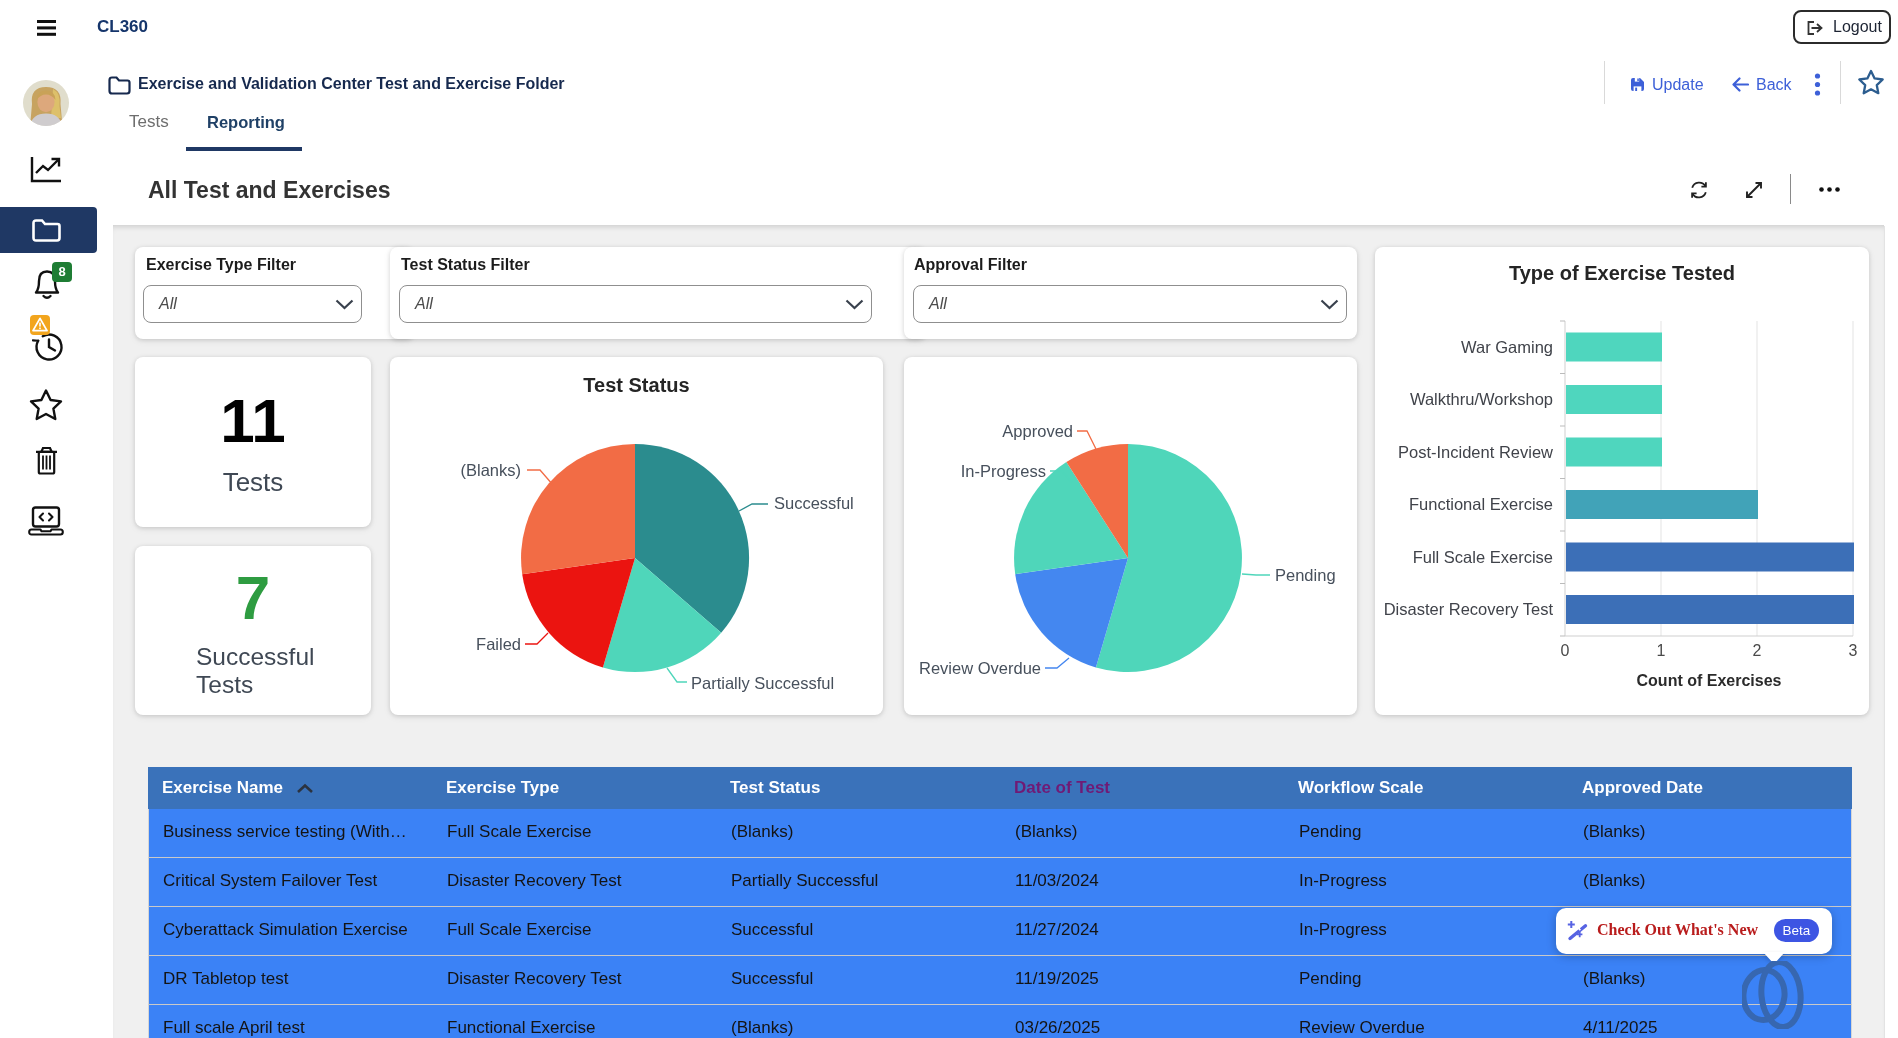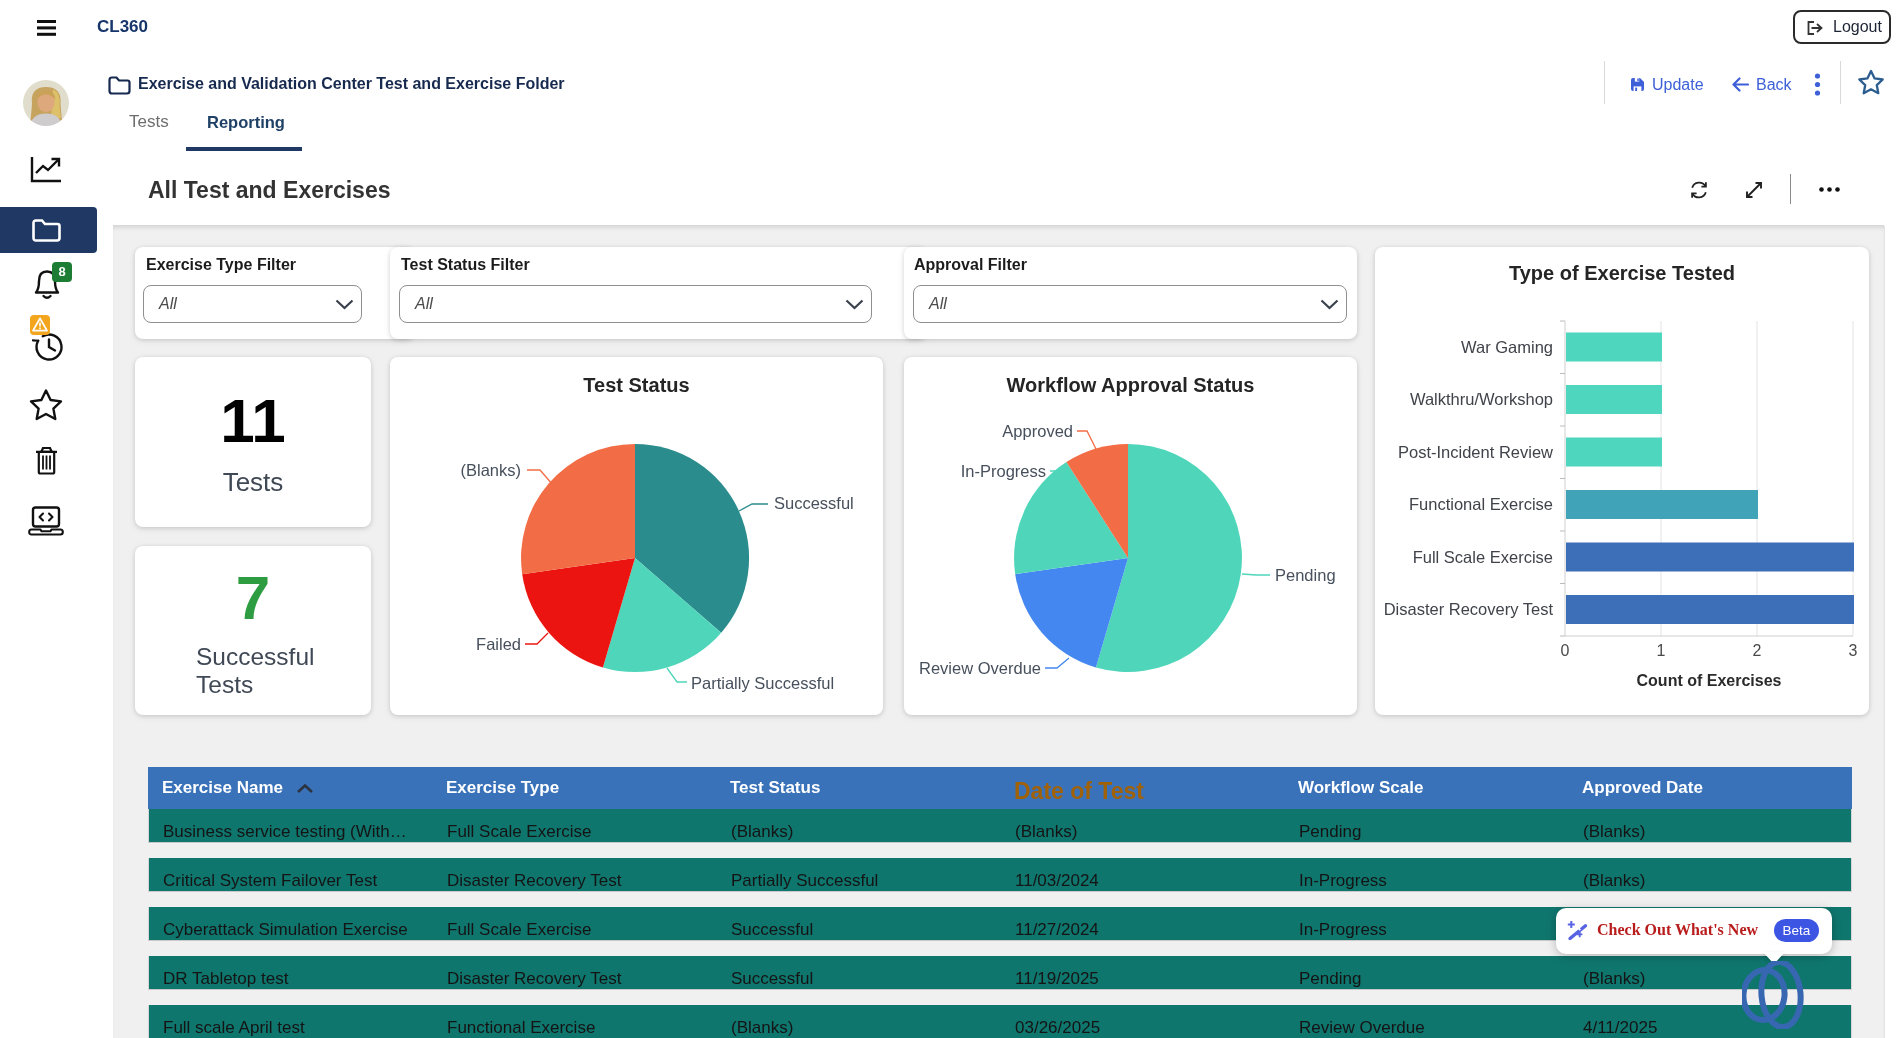--- a/index.html
+++ b/index.html
@@ -4,21 +4,21 @@
 <style>
 html,body{margin:0;padding:0;}
 body{width:1898px;height:1038px;position:relative;overflow:hidden;background:#fff;
  font-family:"Liberation Sans",sans-serif;}
 .abs{position:absolute;}
 .card{position:absolute;background:#fff;border-radius:8px;box-shadow:0 1px 4px rgba(0,0,0,0.14),0 2px 8px rgba(0,0,0,0.06);}
 .ddl{position:absolute;border:1px solid #8f8f8f;border-radius:8px;background:#fff;}
 .ddl .all{position:absolute;left:15px;top:50%;transform:translateY(-50%);font-style:italic;color:#4c4c4c;font-size:16px;}
 .cardlabel{position:absolute;font-weight:bold;font-size:16px;color:#1c1c1c;}
 .ctitle{position:absolute;width:100%;text-align:center;font-weight:bold;font-size:20px;color:#252525;}
-.row{position:absolute;left:0;width:1704px;height:34px;background:#0f766e;border-bottom:1px solid #c9c9c9;border-left:1px solid #d5d5d5;border-right:1px solid #d5d5d5;box-sizing:border-box;}
+.row{position:absolute;left:0;width:1704px;height:49px;background:#3b82f6;border-bottom:1px solid #c9c9c9;border-left:1px solid #d5d5d5;border-right:1px solid #d5d5d5;box-sizing:border-box;}
 .row>div{position:absolute;top:13px;font-size:17px;color:#141414;}
 </style>
 </head>
 <body>
 
 <div class="abs" style="left:113px;top:225px;width:1771px;height:813px;background:#f0f0f0;box-shadow:inset 0 5px 6px -4px rgba(0,0,0,0.18);"></div>
 <div class="abs" style="left:1884px;top:226px;width:14px;height:812px;background:#fff;border-left:1px solid #e3e3e3;"></div>
 
 <div class="abs" id="hamburger" style="left:37px;top:20px;">
  <svg width="19" height="16" viewBox="0 0 19 16">
@@ -221,21 +221,20 @@
   <polyline points="158,276 147,287 135,287" fill="none" stroke="#EB1410" stroke-width="1.3"></polyline>
   <polyline points="277,311 287,325 297,325" fill="none" stroke="#4FD6BA" stroke-width="1.3"></polyline>
   <text x="131" y="119" font-size="16.5" fill="#47505C" text-anchor="end">(Blanks)</text>
   <text x="384" y="152" font-size="16.5" fill="#47505C">Successful</text>
   <text x="131" y="293" font-size="16.5" fill="#47505C" text-anchor="end">Failed</text>
   <text x="301" y="332" font-size="16.5" fill="#47505C">Partially Successful</text>
  </svg>
 </div>
 
 <div class="card" style="left:904px;top:357px;width:453px;height:358px;">
- <div class="ctitle" style="top:17px;">Workflow Approval Status</div>
  <svg class="abs" style="left:0;top:0;" width="453" height="358" viewBox="0 0 453 358">
   <g>
    <path d="M224,201 L224,87 A114,114 0 1 1 191.9,310.4 Z" fill="#4FD6BA"></path>
    <path d="M224,201 L191.9,310.4 A114,114 0 0 1 111.2,217.2 Z" fill="#4487F0"></path>
    <path d="M224,201 L111.2,217.2 A114,114 0 0 1 162.4,105.1 Z" fill="#4FD6BA"></path>
    <path d="M224,201 L162.4,105.1 A114,114 0 0 1 224,87 Z" fill="#F26C45"></path>
   </g>
   <polyline points="173,74 183,74 192,92" fill="none" stroke="#F26C45" stroke-width="1.3"></polyline>
   <polyline points="146,114 158,114 169,127" fill="none" stroke="#4FD6BA" stroke-width="1.3"></polyline>
   <polyline points="141,311 153,311 165,301" fill="none" stroke="#4487F0" stroke-width="1.3"></polyline>
@@ -285,21 +284,21 @@
 </div>
 
 <div class="abs" style="left:148px;top:767px;width:1704px;height:271px;">
  <div class="abs" style="left:0;top:0;width:1704px;height:42px;background:#3A72BA;"></div>
  <div class="abs" style="left:14px;top:11px;font-size:17px;font-weight:bold;color:#fff;">Exercise Name</div>
  <svg class="abs" style="left:148px;top:16px;" width="18" height="11" viewBox="0 0 18 11">
       <path d="M2 9 L9 2.5 L16 9" fill="none" stroke="#2b3340" stroke-width="2.6"></path>
     </svg>
  <div class="abs" style="left:298px;top:11px;font-size:17px;font-weight:bold;color:#fff;">Exercise Type</div>
  <div class="abs" style="left:582px;top:11px;font-size:17px;font-weight:bold;color:#fff;">Test Status</div>
- <div class="abs" style="left:866px;top:11px;font-size:23px;font-weight:bold;color:#a16207;">Date of Test</div>
+ <div class="abs" style="left:866px;top:11px;font-size:17px;font-weight:bold;color:#701a75;">Date of Test</div>
  <div class="abs" style="left:1150px;top:11px;font-size:17px;font-weight:bold;color:#fff;">Workflow Scale</div>
  <div class="abs" style="left:1434px;top:11px;font-size:17px;font-weight:bold;color:#fff;">Approved Date</div>
  <div class="row" style="top:42px;">
   <div style="left:14px;">Business service testing (With…</div>
   <div style="left:298px;">Full Scale Exercise</div>
   <div style="left:582px;">(Blanks)</div>
   <div style="left:866px;">(Blanks)</div>
   <div style="left:1150px;">Pending</div>
   <div style="left:1434px;">(Blanks)</div>
  </div>

